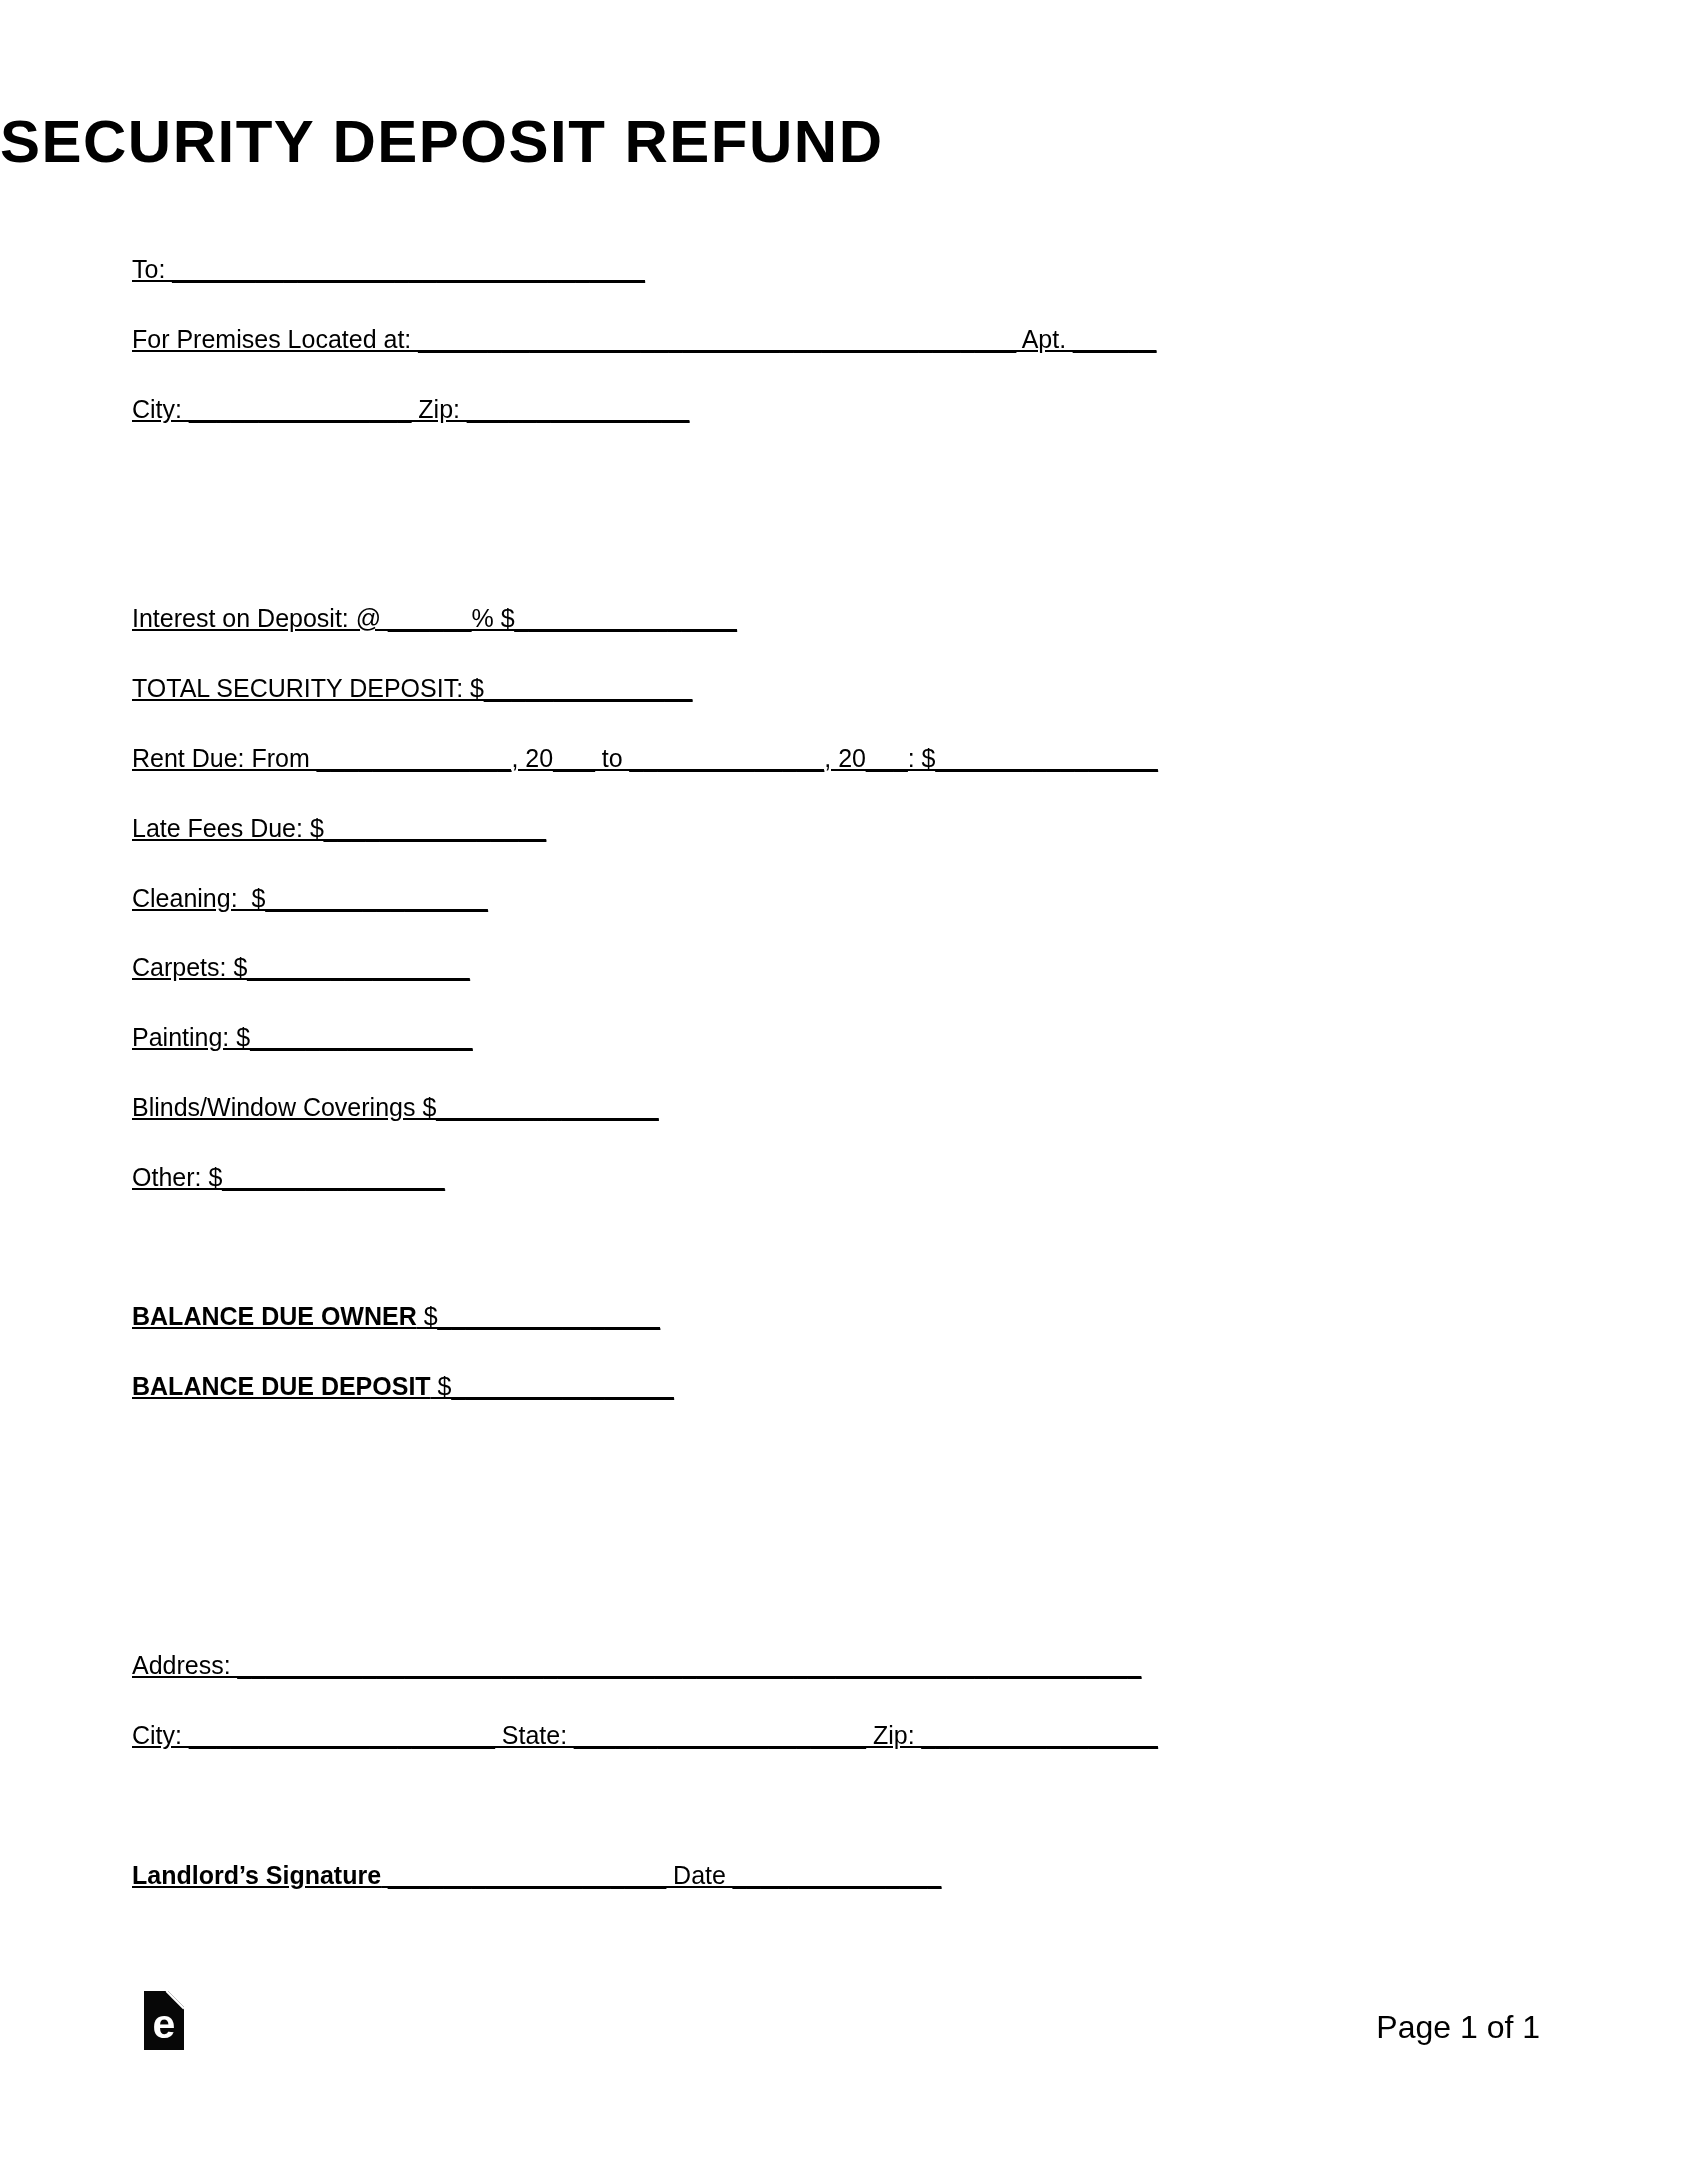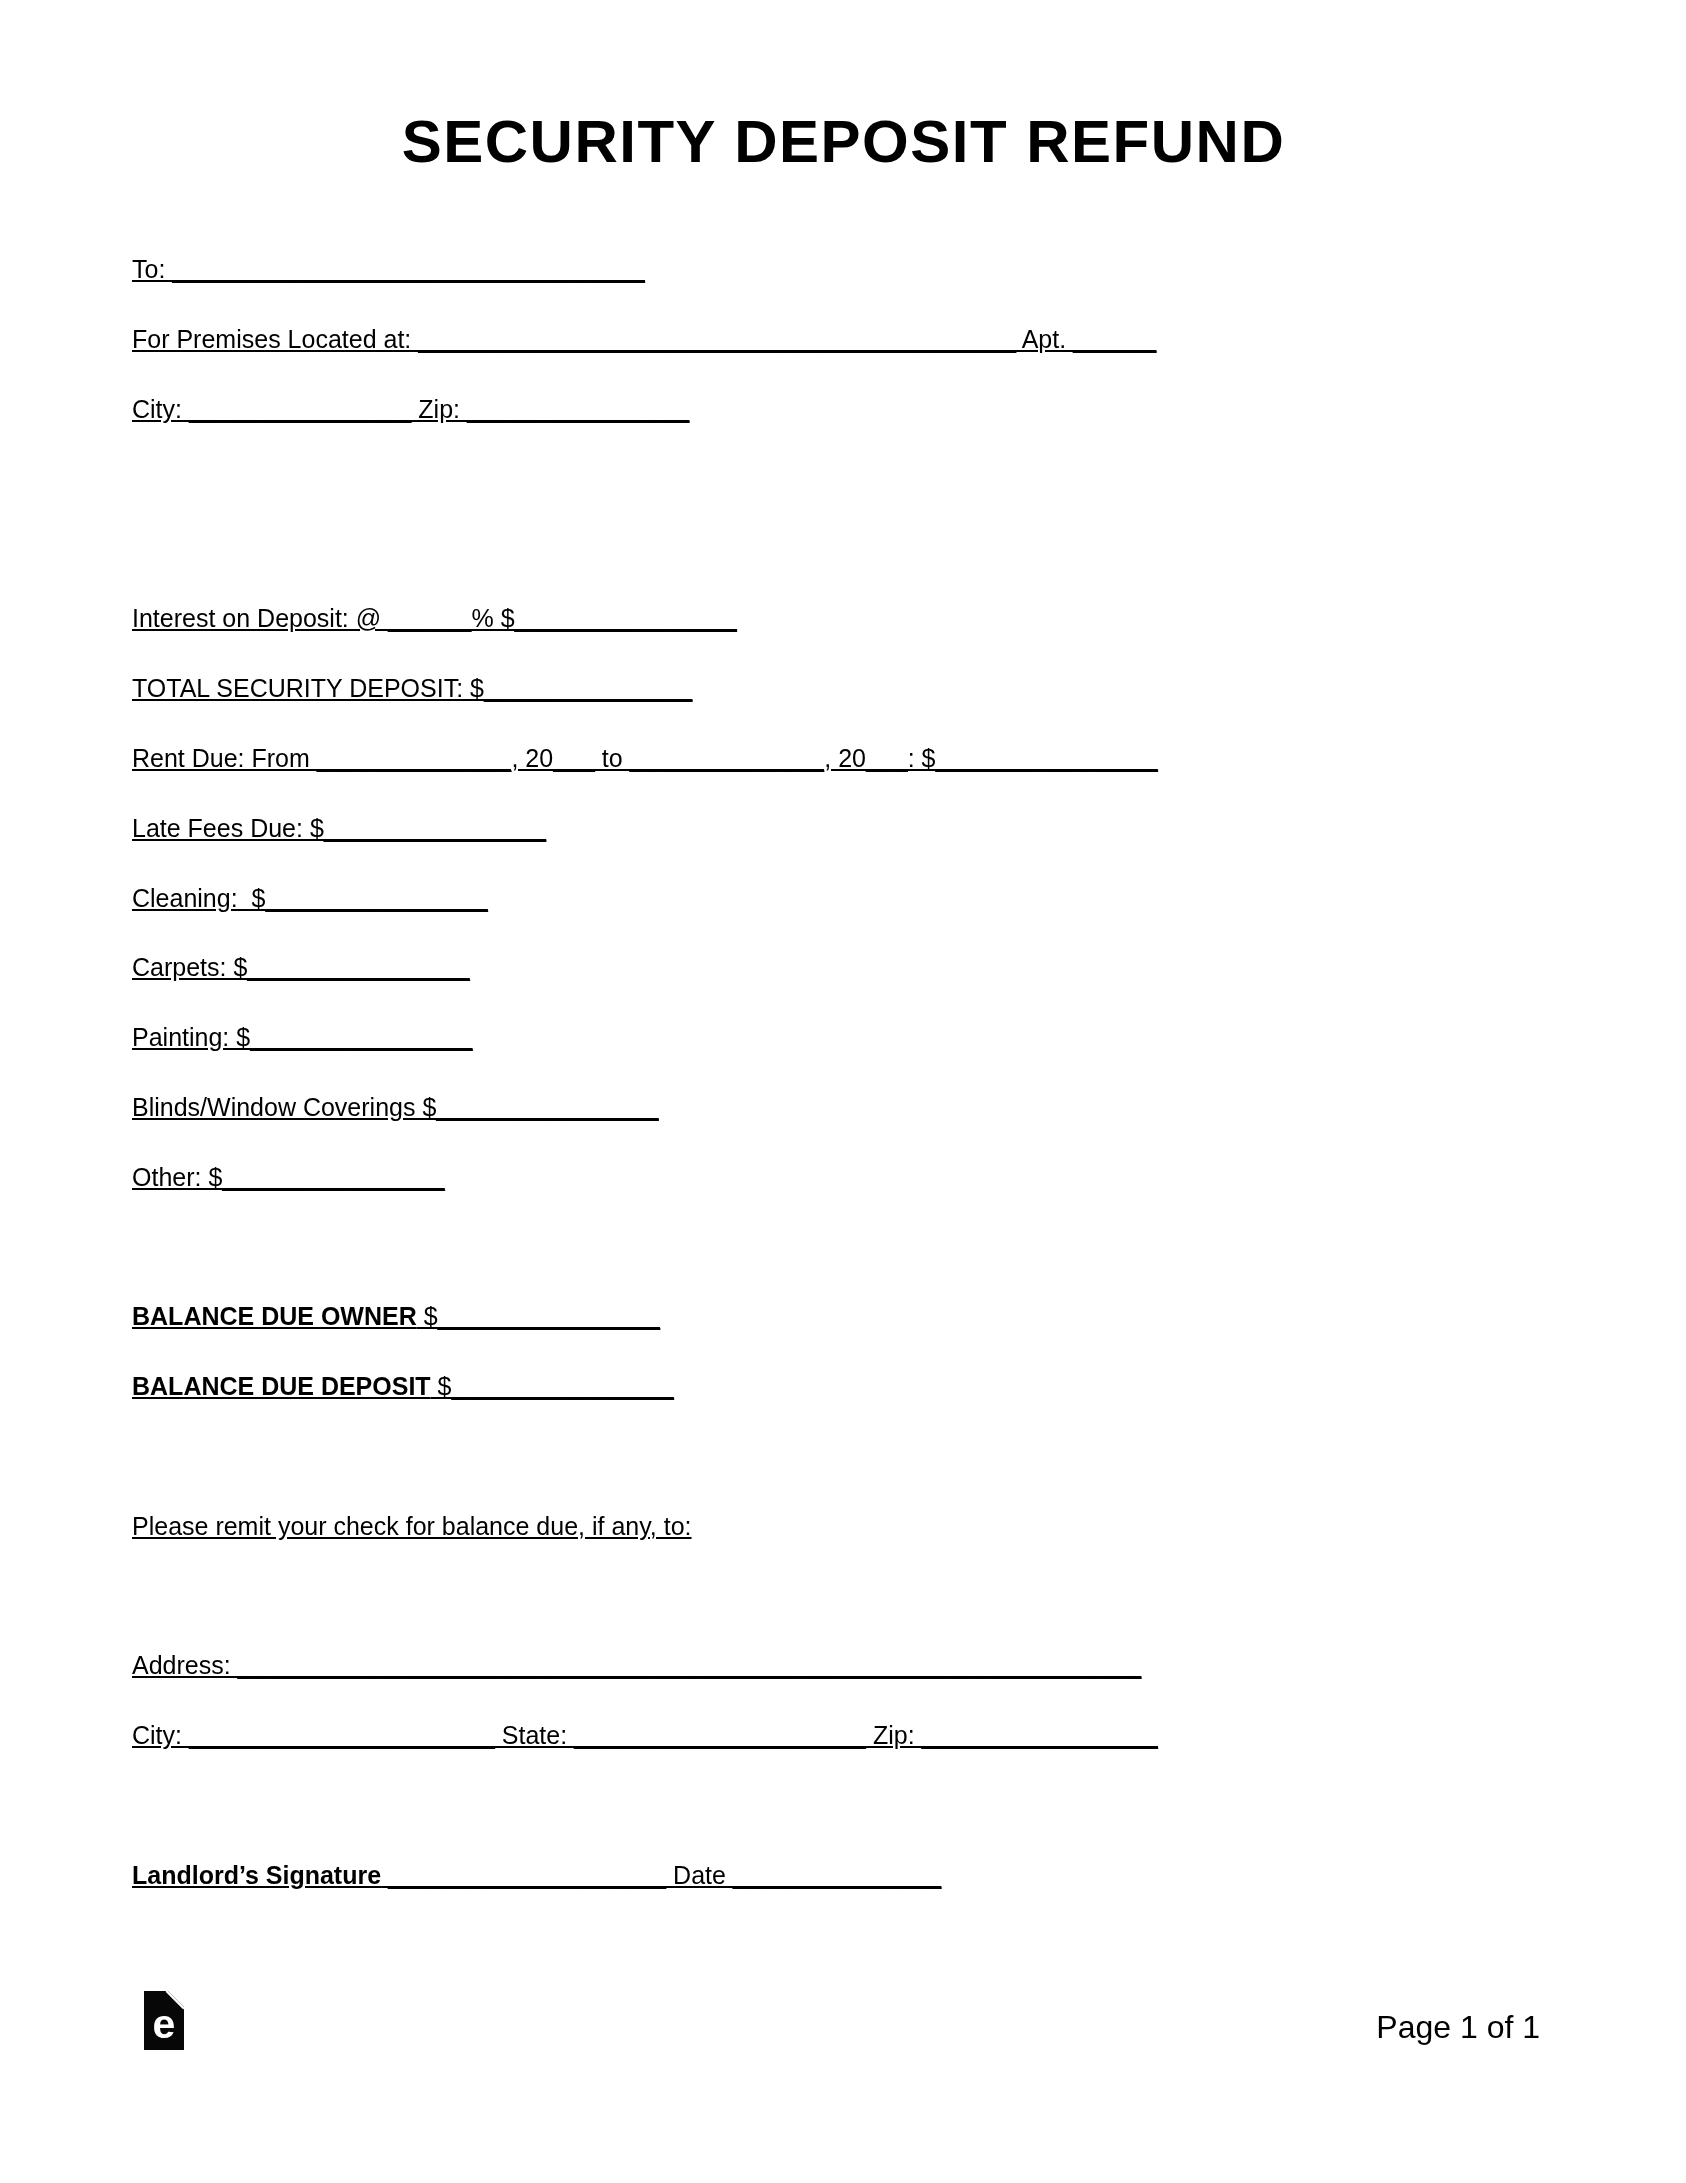--- a/index.html
+++ b/index.html
@@ -7,21 +7,20 @@
     position:relative;
     width:1687px;height:2183px;
     background:#ffffff;
     font-family:"Liberation Sans",sans-serif;
     color:#000;
     overflow:hidden;
     margin:0 auto;
   }
   .title{
     position:absolute;top:112px;left:0;width:100%;
-    text-align:center;
     font-size:60px;font-weight:700;letter-spacing:1.5px;
     margin:0;line-height:1;
   }
   .line{
     position:absolute;left:132px;
     font-size:25px;line-height:1;
     white-space:pre;
     text-decoration:underline;
   }
   .b{font-weight:700;}
@@ -64,21 +63,20 @@
   <div class="line" style="top:886px">Cleaning:  $________________</div>
   <div class="line" style="top:955px">Carpets: $________________</div>
   <div class="line" style="top:1025px">Painting: $________________</div>
   <div class="line" style="top:1095px">Blinds/Window Coverings $________________</div>
   <div class="line" style="top:1165px">Other: $________________</div>
 
   <div class="line" style="top:1304px"><span class="b">BALANCE DUE OWNER</span><span> $________________</span></div>
 
   <div class="line" style="top:1374px"><span class="b">BALANCE DUE DEPOSIT</span><span> $________________</span></div>
 
-  <div class="line" style="top:1514px">Please remit your check for balance due, if any, to:</div>
   <div class="line" style="top:1653px">Address: _________________________________________________________________</div>
   <div class="line" style="top:1723px">City: ______________________ State: _____________________ Zip: _________________</div>
 
   <div class="line" style="top:1863px"><span class="b">Landlord’s Signature</span><span> ____________________ Date _______________</span></div>
 
   <div class="logo">
     <span class="logo-e">e</span>
     <span class="logo-fold"></span>
   </div>
   <div class="page-num">Page 1 of 1</div>

